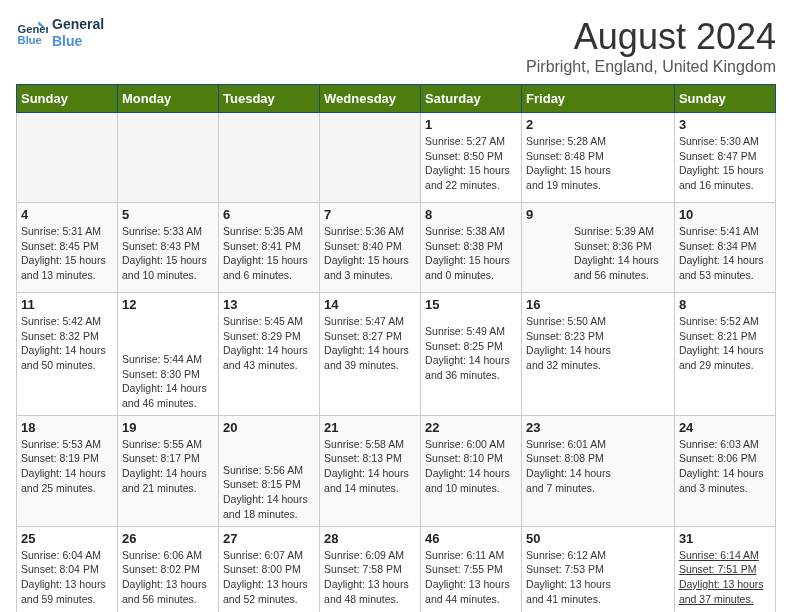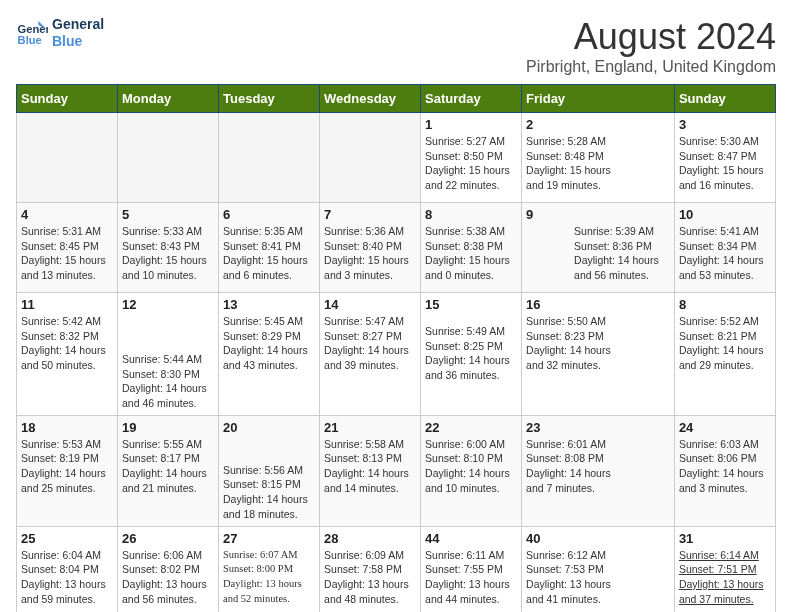--- a/index.html
+++ b/index.html
@@ -306,41 +306,41 @@
         </td>
         <td>
           <span class="day-num">26</span>
           <div class="day-info" style="white-space: pre-line;">Sunrise: 6:06 AM
 Sunset: 8:02 PM
 Daylight: 13 hours
 and 56 minutes.</div>
         </td>
         <td>
           <span class="day-num">27</span>
-          <div class="day-info" style="white-space: pre-line; font-family: Liberation Serif, serif;">Sunrise: 6:07 AM
+          <div class="day-info" style="white-space: pre-line;">Sunrise: 6:07 AM
 Sunset: 8:00 PM
 Daylight: 13 hours
 and 52 minutes.</div>
         </td>
         <td>
           <span class="day-num">28</span>
           <div class="day-info" style="white-space: pre-line;">Sunrise: 6:09 AM
 Sunset: 7:58 PM
 Daylight: 13 hours
 and 48 minutes.</div>
         </td>
         <td>
-          <span class="day-num">44</span>
+          <span class="day-num">46</span>
           <div class="day-info" style="white-space: pre-line;">Sunrise: 6:11 AM
 Sunset: 7:55 PM
 Daylight: 13 hours
 and 44 minutes.</div>
         </td>
         <td>
-          <span class="day-num">40</span>
+          <span class="day-num">50</span>
           <div class="day-info" style="white-space: pre-line;">Sunrise: 6:12 AM
 Sunset: 7:53 PM
 Daylight: 13 hours
 and 41 minutes.</div>
         </td>
         <td>
           <span class="day-num">31</span>
           <div class="day-info" style="white-space: pre-line; text-decoration: underline;">Sunrise: 6:14 AM
 Sunset: 7:51 PM
 Daylight: 13 hours

